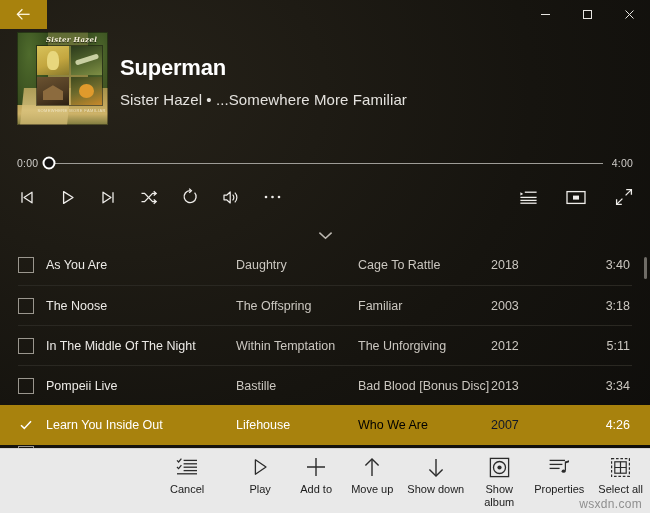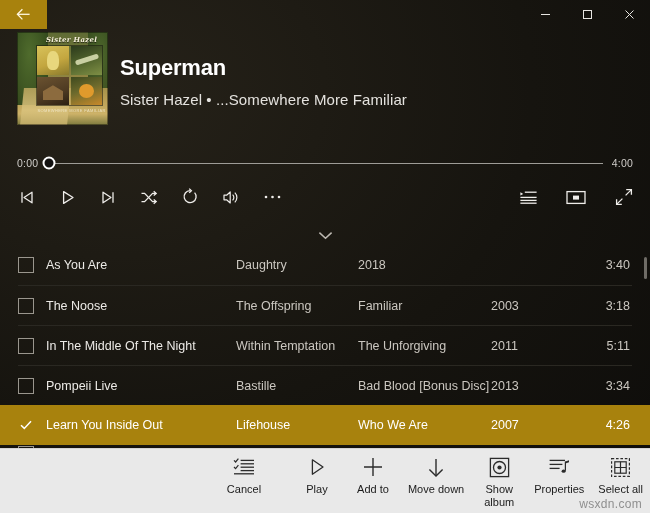--- a/index.html
+++ b/index.html
@@ -192,23 +192,23 @@
     background: transparent;
   }
   .row.selected .cb { border: none; width: 16px; }
   .ck { width: 12px; height: 12px; display: none; }
   .row.selected .ck { display: block; }
   .c-title { flex: none; width: 190px; overflow: hidden; white-space: nowrap; text-overflow: clip; color: #eceae6; }
   .row.selected .c-title { color: #fff; }
   .c-artist { flex: none; width: 122px; overflow: hidden; white-space: nowrap; color: #cbc7c0; }
   .row.selected .c-artist { color: #fff; }
   .c-album { flex: none; width: 133px; overflow: hidden; white-space: nowrap; color: #cbc7c0; }
-  .row.selected .c-album { color: #ffffff; }
+  .row.selected .c-album { color: #000000; }
   .c-year { flex: none; width: 96px; color: #cbc7c0; }
-  .row.selected .c-year { color: #ffffff; }
+  .row.selected .c-year { color: #0f172a; }
   .c-dur { flex: 1; text-align: right; color: #cbc7c0; padding-right: 2px; }
   .row.selected .c-dur { color: #fff; }
   .row.partial { height: 14px; overflow: hidden; }
   .row.partial .cb { margin-top: 4px; }
 
   .scrollbar {
     position: absolute; right: 3px; top: 18px; width: 3px; bottom: 4px;
     cursor: pointer;
   }
   .scrollthumb {
@@ -409,37 +409,38 @@
           <path d="M1.4 1.6 L7.5 7.2 L13.6 1.6" fill="none" stroke="#bdb9b2" stroke-width="1.5"></path>
         </svg>
       </span>
     </div>
 
     <div class="rows" id="rows">
         <div class="row">
           <div class="cb"></div>
           <div class="c-title">As You Are</div>
           <div class="c-artist">Daughtry</div>
+          <div class="c-album">Cage To Rattle</div>
           <div class="c-year">2018</div>
           <div class="c-dur">3:40</div>
         </div>
         <div class="row">
           <div class="cb"></div>
           <div class="c-title">The Noose</div>
           <div class="c-artist">The Offspring</div>
           <div class="c-album">Familiar</div>
           <div class="c-year">2003</div>
           <div class="c-dur">3:18</div>
         </div>
         <div class="row">
           <div class="cb"></div>
           <div class="c-title">In The Middle Of The Night</div>
           <div class="c-artist">Within Temptation</div>
           <div class="c-album">The Unforgiving</div>
-          <div class="c-year">2011</div>
+          <div class="c-year">2012</div>
           <div class="c-dur">5:11</div>
         </div>
         <div class="row">
           <div class="cb"></div>
           <div class="c-title">Pompeii Live</div>
           <div class="c-artist">Bastille</div>
           <div class="c-album">Bad Blood [Bonus Disc] |</div>
           <div class="c-year">2013</div>
           <div class="c-dur">3:34</div>
         </div>
@@ -493,25 +494,34 @@
         <div class="ci">
           <svg width="22" height="22" viewBox="0 0 22 22">
             <path d="M11 2 V20 M2 11 H20" stroke="#2b2b2b" stroke-width="1.4"></path>
           </svg>
         </div>
         <div class="cl">Add to</div>
       </div>
       <div class="cmd">
         <div class="ci">
           <svg width="20" height="21" viewBox="0 0 20 21">
+            <path d="M10 19 V2.4" stroke="#2b2b2b" stroke-width="1.4"></path>
+            <path d="M3.4 8.6 L10 2 L16.6 8.6" fill="none" stroke="#2b2b2b" stroke-width="1.4"></path>
+          </svg>
+        </div>
+        <div class="cl">Move up</div>
+      </div>
+      <div class="cmd">
+        <div class="ci">
+          <svg width="20" height="21" viewBox="0 0 20 21">
             <path d="M10 2 V18.6" stroke="#2b2b2b" stroke-width="1.4"></path>
             <path d="M3.4 12.4 L10 19 L16.6 12.4" fill="none" stroke="#2b2b2b" stroke-width="1.4"></path>
           </svg>
         </div>
-        <div class="cl">Move down</div>
+        <div class="cl">Show down</div>
       </div>
       <div class="cmd">
         <div class="ci">
           <svg width="21" height="21" viewBox="0 0 21 21">
             <rect x="1.4" y="1.4" width="18.2" height="18.2" fill="none" stroke="#2b2b2b" stroke-width="1.3"></rect>
             <circle cx="10.5" cy="10.5" r="6" fill="none" stroke="#2b2b2b" stroke-width="1.3"></circle>
             <circle cx="10.5" cy="10.5" r="2.1" fill="#2b2b2b"></circle>
           </svg>
         </div>
         <div class="cl">Show

